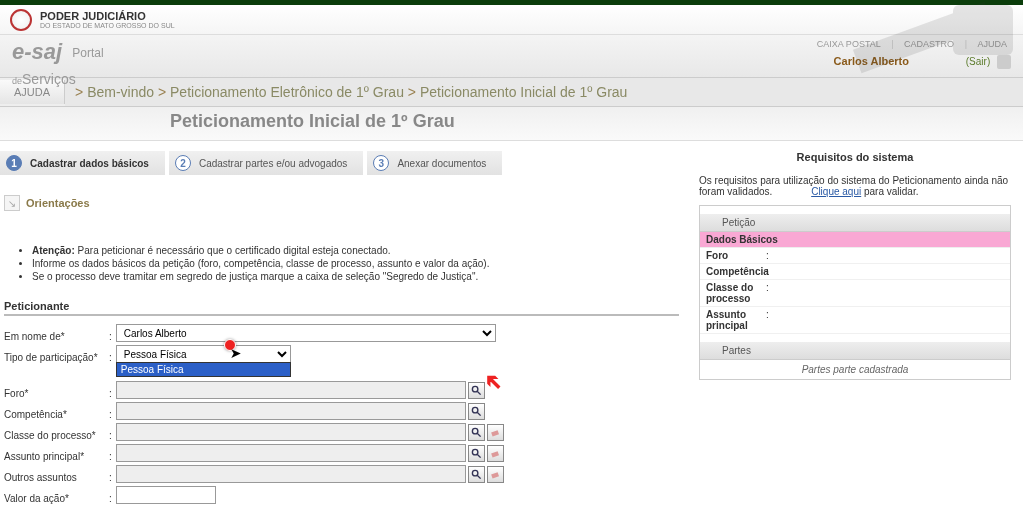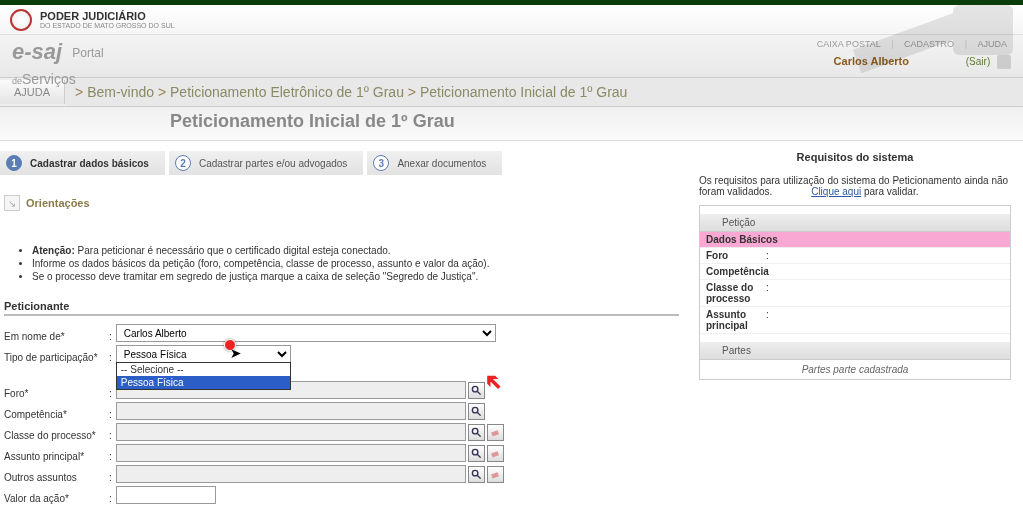--- a/index.html
+++ b/index.html
@@ -172,21 +172,20 @@
     </div>
 
     <div class="field-row">
       <div class="field-label">Tipo de participação*</div>
       <div class="field-colon">:</div>
       <div style="position:relative;">
         <select class="field-input sel-med">
           <option>Pessoa Física</option>
         </select>
         <div class="dropdown-open">
-          <div>-- Selecione --</div>
           <div class="hl">Pessoa Física</div>
         </div>
         <div class="red-dot" style="top:-6px; left:108px;"></div>
         <div class="cursor-arrow" style="top:0px; left:114px;">➤</div>
       </div>
     </div>
 
 
     <div style="position:relative;">
       <div class="red-arrow" style="top:-12px; left:480px;">➔</div>

